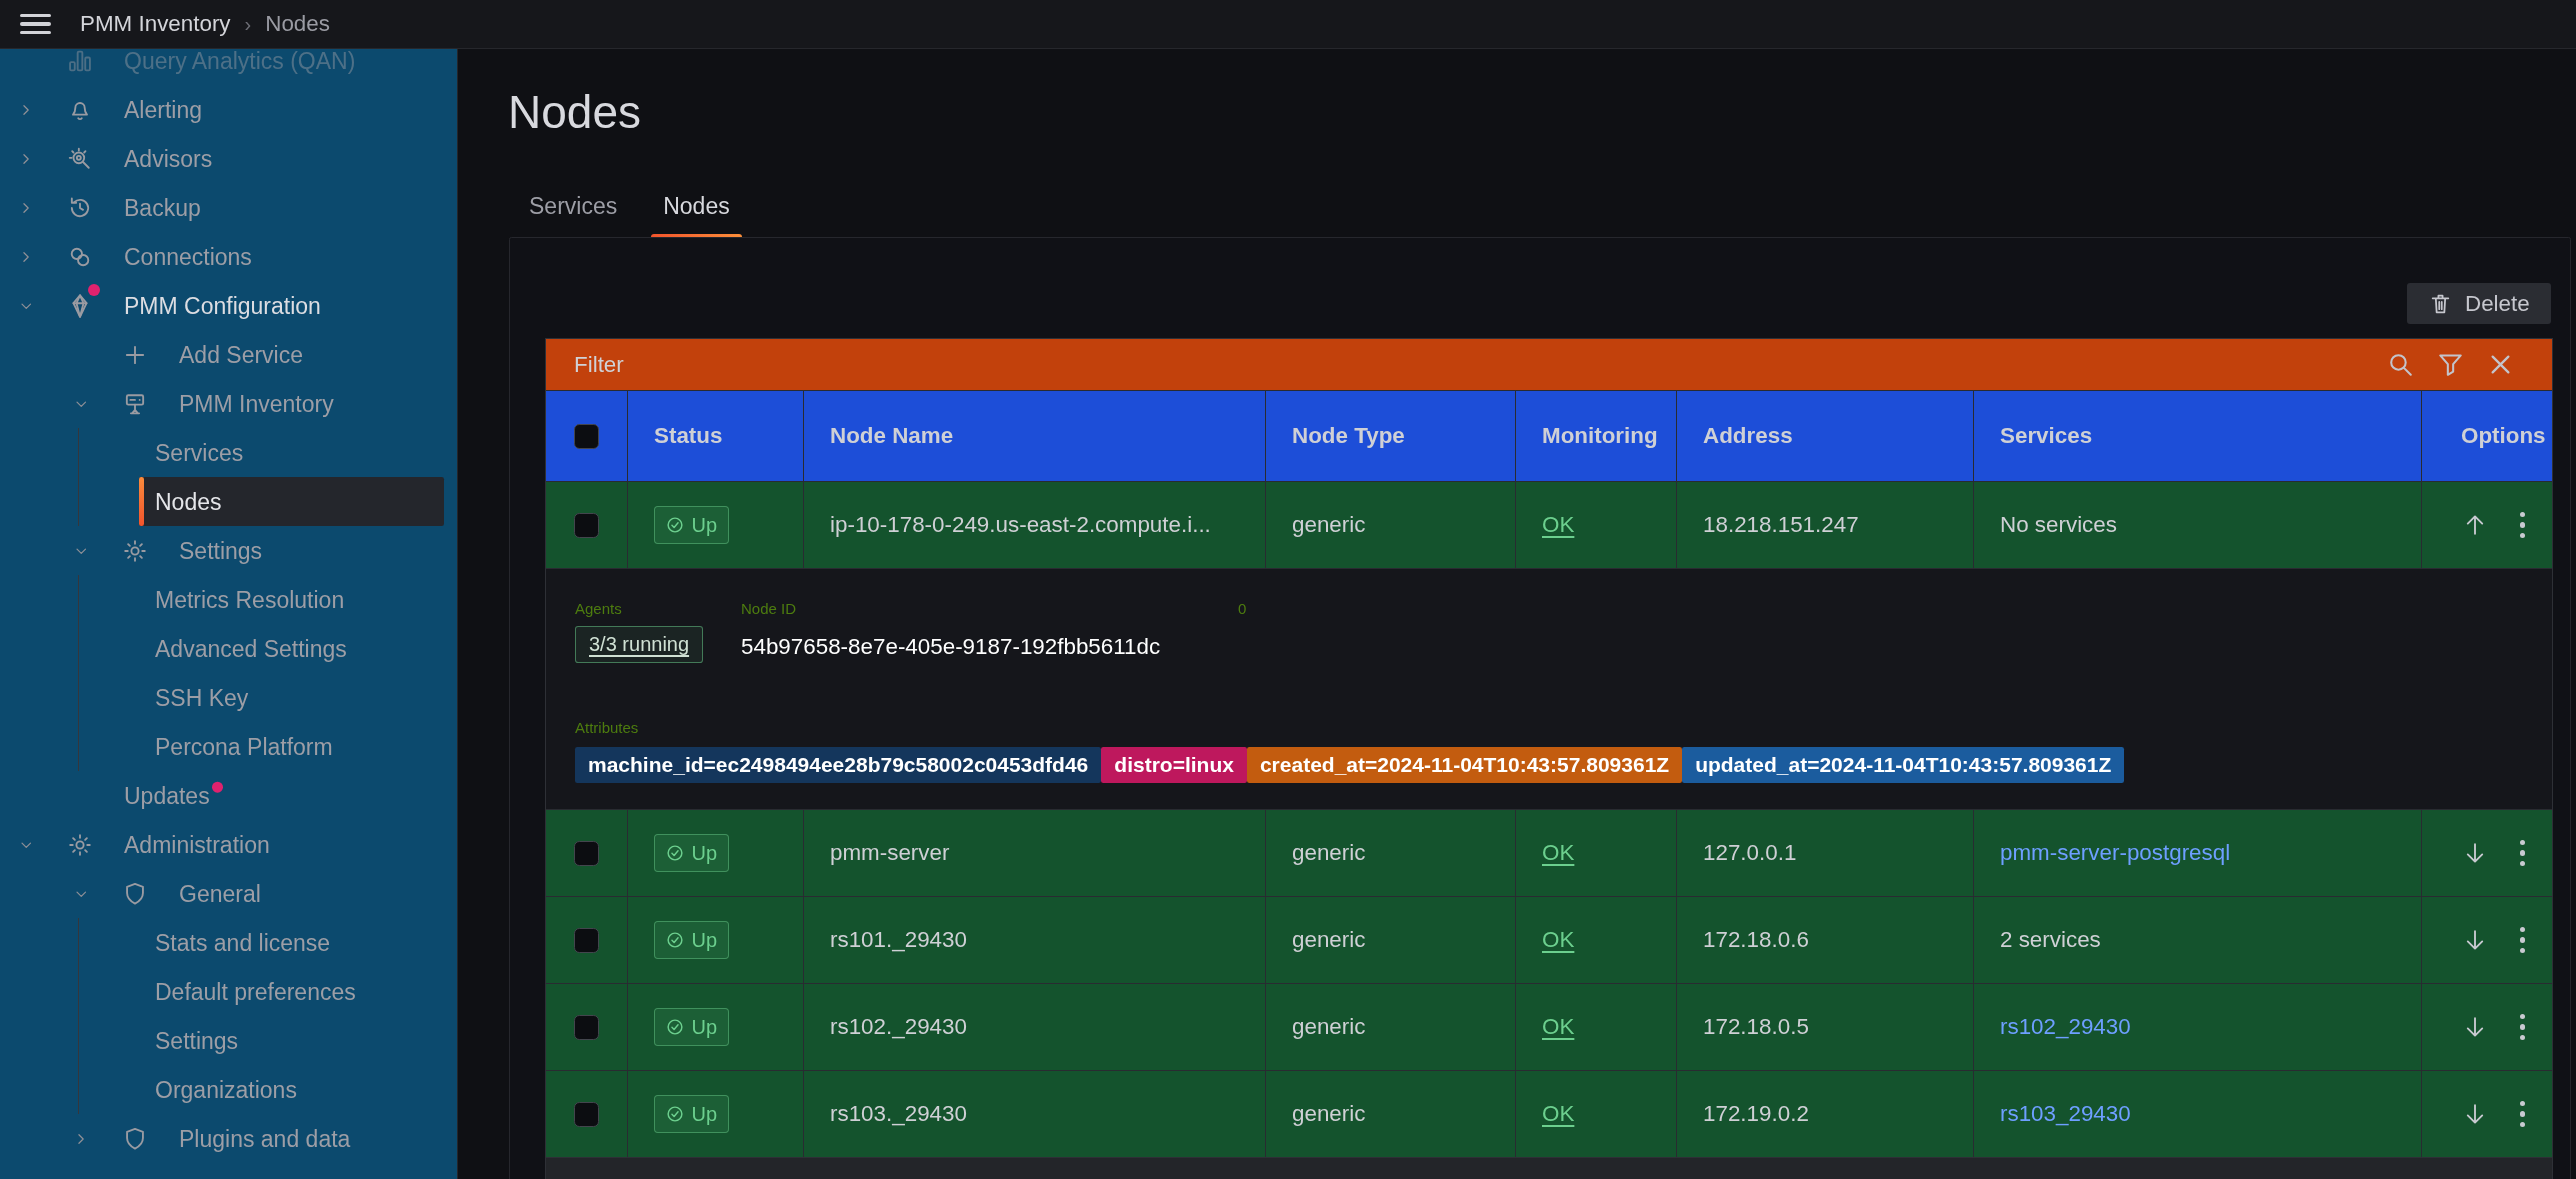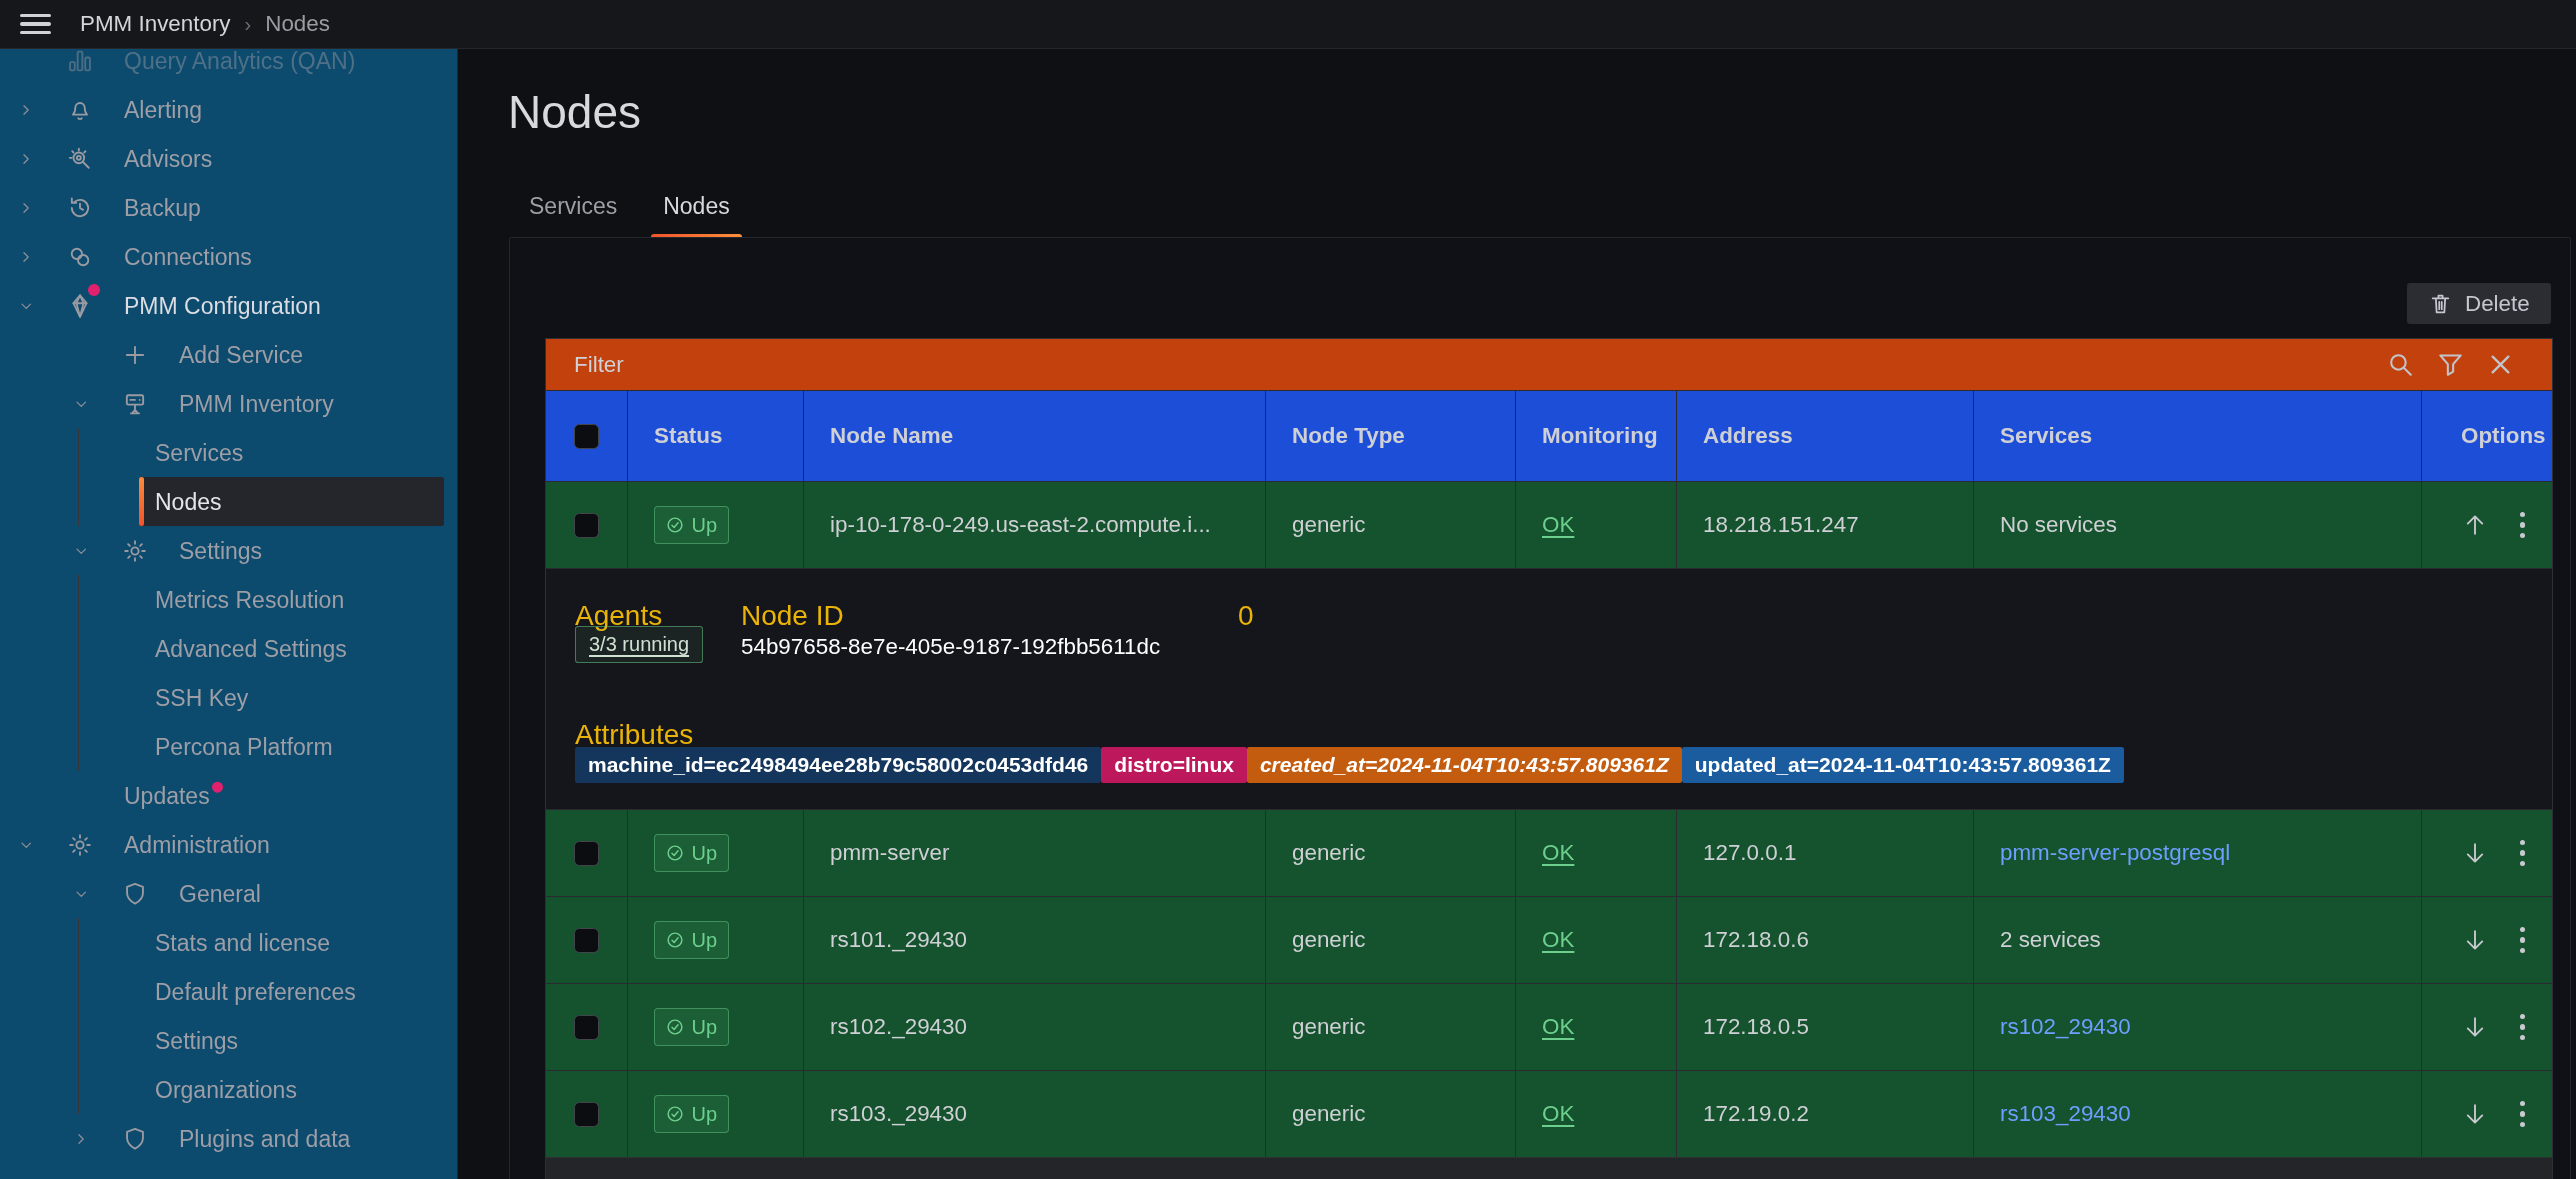--- a/index.html
+++ b/index.html
@@ -72,21 +72,21 @@
   .checkbox{width:23px;height:23px;border:0.8px solid #43454d;border-radius:5.4px;background:#0c0d11;cursor:pointer}
   .badge-up{display:inline-flex;align-items:center;gap:7.7px;padding:6.2px 10.8px;border-radius:3.9px;
     border:0.8px solid rgba(108,207,142,.45);background:rgba(108,207,142,.10);color:#6ccf8e;font-size:20px}
   .ok-link{color:#6ccf8e;text-decoration:underline;text-underline-offset:3.9px;cursor:pointer}
   .svc-link{color:#6e9fff;cursor:pointer}
   .arrow{width:28px;height:28px;color:#c9cad1;cursor:pointer}
   .kebab{display:flex;flex-direction:column;gap:5.4px;cursor:pointer;padding:3.1px}
   .kebab i{width:5.4px;height:5.4px;border-radius:50%;background:#c9cad1}
   
   .expanded{height:240px;background:#15161b;border-top:0.8px solid #292b31;position:relative}
-  .exp-label{position:absolute;font-size:28px;color:#eab308;white-space:nowrap}
+  .exp-label{position:absolute;font-size:15px;color:#4d7c0f;white-space:nowrap}
   .badge-running{position:absolute;left:29px;top:57px;display:inline-flex;padding:6.2px 13px;border-radius:3.1px;
     border:0.8px solid rgba(108,207,142,.5);background:rgba(108,207,142,.08);color:#cfe0d3;font-size:20px;
     text-decoration:underline;text-underline-offset:3.9px;cursor:pointer}
   .exp-value{position:absolute;left:195px;top:65px;font-size:22.4px;color:#ffffff}
   .attr-badges{position:absolute;left:29px;top:178px;display:flex;}
   .attr-badge{height:36px;display:inline-flex;align-items:center;padding:0 13px;border-radius:2.3px;
     color:#ffffff;font-size:21px;font-weight:700;white-space:nowrap}
   .tfoot{height:24px;background:#232529;border-top:0.8px solid #2e3036}
 </style>
 </head>
@@ -404,21 +404,21 @@
             <div class="expanded" id="expanded-block">
             <span class="exp-label" style="left:29px;top:31px">Agents</span>
             <span class="badge-running">3/3 running</span>
             <span class="exp-label" style="left:195px;top:31px">Node ID</span>
             <span class="exp-value">54b97658-8e7e-405e-9187-192fbb5611dc</span>
             <span class="exp-label" style="left:692px;top:31px">0</span>
             <span class="exp-label" style="left:29px;top:150px">Attributes</span>
             <div class="attr-badges" id="attr-badges">
                 <span class="attr-badge" style="background: rgb(20, 54, 92);">machine_id=ec2498494ee28b79c58002c0453dfd46</span>
                 <span class="attr-badge" style="background: #be185d;">distro=linux</span>
-                <span class="attr-badge" style="background: rgb(195, 92, 15); font-style: italic;">created_at=2024-11-04T10:43:57.809361Z</span>
+                <span class="attr-badge" style="background: rgb(195, 92, 15);">created_at=2024-11-04T10:43:57.809361Z</span>
                 <span class="attr-badge" style="background: rgb(27, 92, 158);">updated_at=2024-11-04T10:43:57.809361Z</span>
               </div>
           </div>
         <div class="trow data-row">
               <div class="cell c0">
                 <span class="checkbox"></span>
               </div>
               <div class="cell c1">
                 <span class="badge-up">
                   <span>

